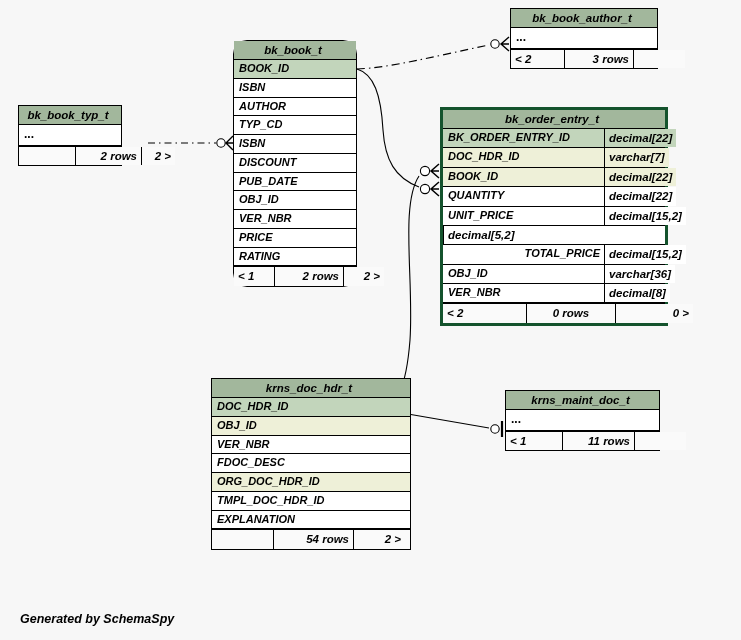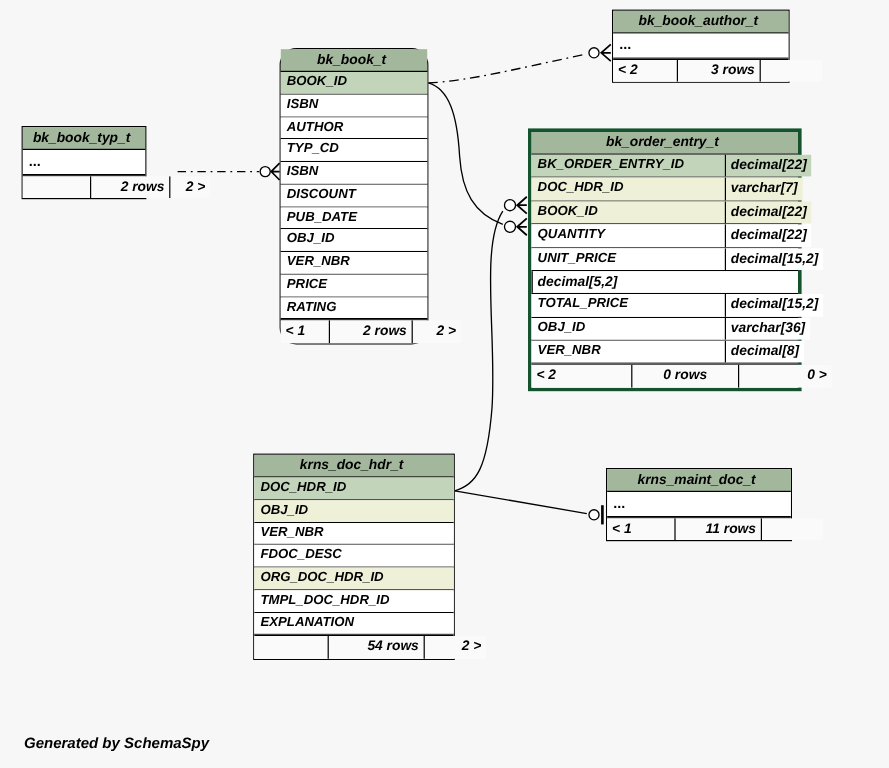--- a/index.html
+++ b/index.html
@@ -237,38 +237,38 @@
         <div class="col-type" style="flex: 1 1 auto;">decimal[22]</div>
       </div>
       <div class="col-row row-plain">
         <div class="col-name" style="flex: 0 0 152px;">UNIT_PRICE</div>
         <div class="col-type" style="flex: 1 1 auto;">decimal[15,2]</div>
       </div>
       <div class="col-row row-plain">
         <div class="col-type" style="flex: 1 1 auto;">decimal[5,2]</div>
       </div>
       <div class="col-row row-plain">
-        <div class="col-name" style="flex: 0 0 152px;">TOTAL_PRICE</div>
+        <div class="col-name" style="flex: 0 0 152px; text-align: right;">TOTAL_PRICE</div>
         <div class="col-type" style="flex: 1 1 auto;">decimal[15,2]</div>
       </div>
       <div class="col-row row-plain">
         <div class="col-name" style="flex: 0 0 152px;">OBJ_ID</div>
         <div class="col-type" style="flex: 1 1 auto;">varchar[36]</div>
       </div>
       <div class="col-row row-plain">
         <div class="col-name" style="flex: 0 0 152px;">VER_NBR</div>
         <div class="col-type" style="flex: 1 1 auto;">decimal[8]</div>
       </div>
       <div class="tbl-footer">
         <div class="fcell left" style="flex: 0 0 75px;">&lt; 2</div>
         <div class="fcell mid" style="flex: 0 0 80px; text-align: center;">0 rows</div>
         <div class="fcell right" style="flex: 0 0 69px;">0 &gt;</div>
       </div>
     </div>
-    <div class="table-box" style="left: 211px; top: 378px; width: 168px;">
+    <div class="table-box" style="left: 211px; top: 378px; width: 200px;">
       <div class="tbl-title">krns_doc_hdr_t</div>
       <div class="col-row row-pk">
         <div class="col-name">DOC_HDR_ID</div>
       </div>
       <div class="col-row row-fk">
         <div class="col-name">OBJ_ID</div>
       </div>
       <div class="col-row row-plain">
         <div class="col-name">VER_NBR</div>
       </div>

